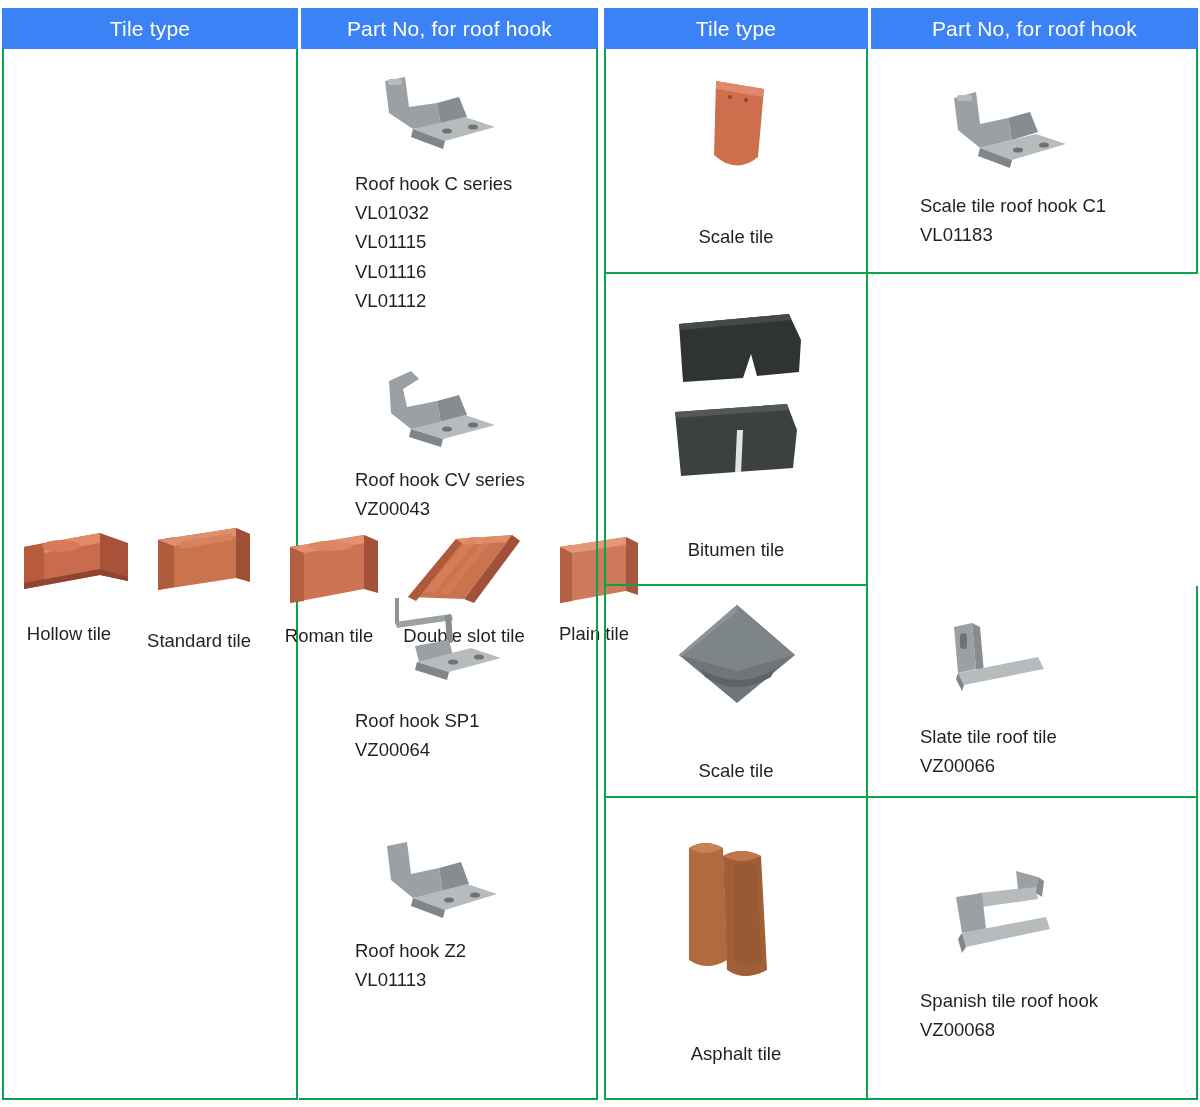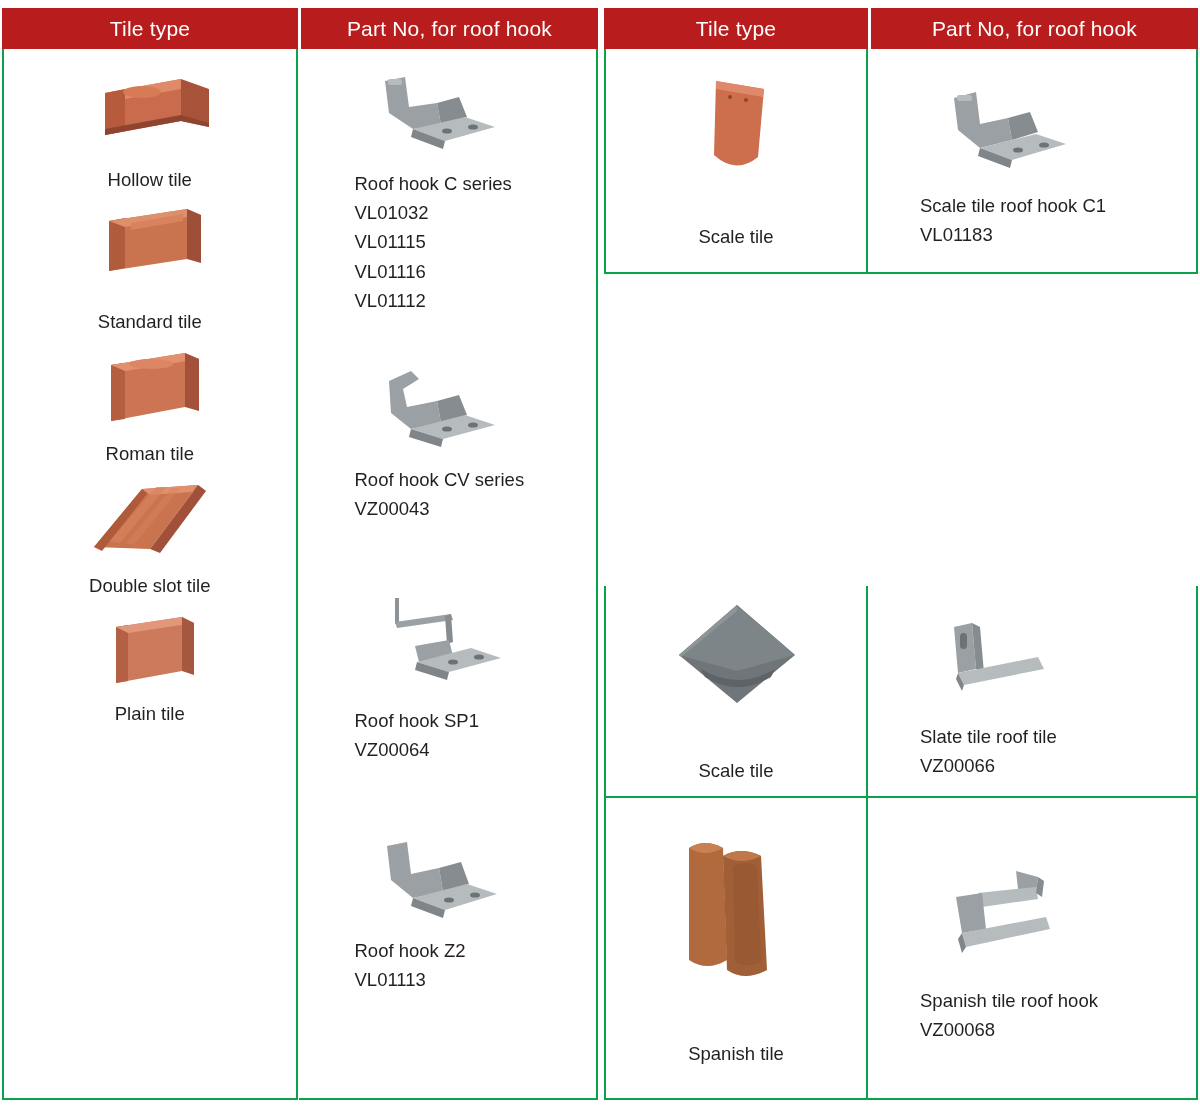--- a/index.html
+++ b/index.html
@@ -30,42 +30,42 @@
   .half.gap  { width: 6px; }
   .half.right { width: 594px; }
 
   .head-row {
     display: flex;
     flex-direction: row;
     height: 41px;
     flex: 0 0 41px;
   }
   .head-cell {
-    background: #b91c1c;
+    background: #3b82f6;
     color: #ffffff;
     font-size: 21px;
     display: flex;
     align-items: center;
     justify-content: center;
     letter-spacing: 0.2px;
   }
   .left .head-cell.c1 { width: 296px; }
   .left .head-cell.c2 { width: 300px; border-left: 3px solid #ffffff; }
   .right .head-cell.c1 { width: 264px; }
   .right .head-cell.c2 { width: 330px; border-left: 3px solid #ffffff; }
 
   .body-wrap { flex: 1; display: flex; flex-direction: row; }
 
   
   .left-col-tiles {
     width: 296px;
     border: 2px solid #0aa34a;
     border-top: none;
     display: flex;
-    flex-direction: column;
+    flex-direction: row;
     align-items: center;
     padding-top: 14px;
   }
   .left-col-hooks {
     width: 300px;
     border: 2px solid #0aa34a;
     border-top: none;
     border-left: none;
     margin-left: 1px;
     display: flex;
@@ -332,20 +332,32 @@
                 <ellipse cx="124" cy="63" rx="5" ry="2.6" fill="#6d7275"></ellipse>
                 <rect x="37" y="13" width="15" height="6" rx="2" fill="#b6bbbe"></rect>
               </svg>
             </span>
             <div class="r-text">Scale tile roof hook C1</div>
             <div class="r-text" style="margin-top:0">VL01183</div>
           </div>
         </div>
 
         <div class="r-row" style="height:312px;">
+          <div class="r-tile">
+            <span class="art">
+              <svg width="150" height="200" viewBox="0 0 150 200">
+                <path d="M18 28 L128 18 L140 44 L138 76 L96 80 L90 58 L82 82 L22 86 Z" fill="#2f3433"></path>
+                <path d="M18 28 L128 18 L130 24 L20 34 Z" fill="#454a49"></path>
+                <path d="M14 116 L126 108 L136 134 L132 172 L20 180 Z" fill="#3b4140"></path>
+                <path d="M76 134 L82 134 L80 178 L74 178 Z" fill="#ffffff" opacity=".85"></path>
+                <path d="M14 116 L126 108 L128 114 L16 122 Z" fill="#515856"></path>
+              </svg>
+            </span>
+            <div class="r-label">Bitumen tile</div>
+          </div>
         </div>
 
         <div class="r-row" style="height:212px;">
           <div class="r-tile">
             <span class="art">
               <svg width="130" height="118" viewBox="0 0 130 118">
                 <path d="M66 6 L124 56 L66 104 L8 56 Z" fill="#6f7578"></path>
                 <path d="M66 6 L124 56 L66 72 L8 56 Z" fill="#7e8588"></path>
                 <path d="M66 6 L8 56 L10 58 L66 12 Z" fill="#8e9598"></path>
                 <path d="M30 70 Q66 92 104 70 L100 78 Q66 98 34 78 Z" fill="#5d6366"></path>
@@ -372,21 +384,21 @@
           <div class="r-tile">
             <span class="art">
               <svg width="130" height="170" viewBox="0 0 130 170">
                 <path d="M18 18 Q34 8 52 18 L56 130 Q36 142 18 130 Z" fill="#b06a3e"></path>
                 <path d="M18 18 Q34 8 52 18 Q34 28 18 18 Z" fill="#c98052"></path>
                 <path d="M52 26 Q70 16 90 26 L96 140 Q74 152 56 140 Z" fill="#a05f36"></path>
                 <path d="M52 26 Q70 16 90 26 Q70 36 52 26 Z" fill="#bf7849"></path>
                 <path d="M62 36 Q76 30 86 36 L90 132 Q76 138 64 132 Z" fill="#8f5430" opacity=".5"></path>
               </svg>
             </span>
-            <div class="r-label">Spanish tile</div>
+            <div class="r-label">Asphalt tile</div>
           </div>
           <div class="r-hook">
             <span class="art">
               <svg width="160" height="110" viewBox="0 0 160 110">
                 <path d="M96 8 L118 14 L116 30 L98 26 Z" fill="#9aa0a3"></path>
                 <path d="M58 30 L116 24 L118 36 L62 44 Z" fill="#b6bbbe"></path>
                 <path d="M36 34 L62 30 L66 66 L42 70 Z" fill="#9aa0a3"></path>
                 <path d="M42 70 L126 54 L130 66 L46 84 Z" fill="#b6bbbe"></path>
                 <path d="M42 70 L46 84 L42 90 L38 76 Z" fill="#7f8588"></path>
                 <path d="M118 14 L124 18 L122 34 L116 30 Z" fill="#868c8f"></path>

